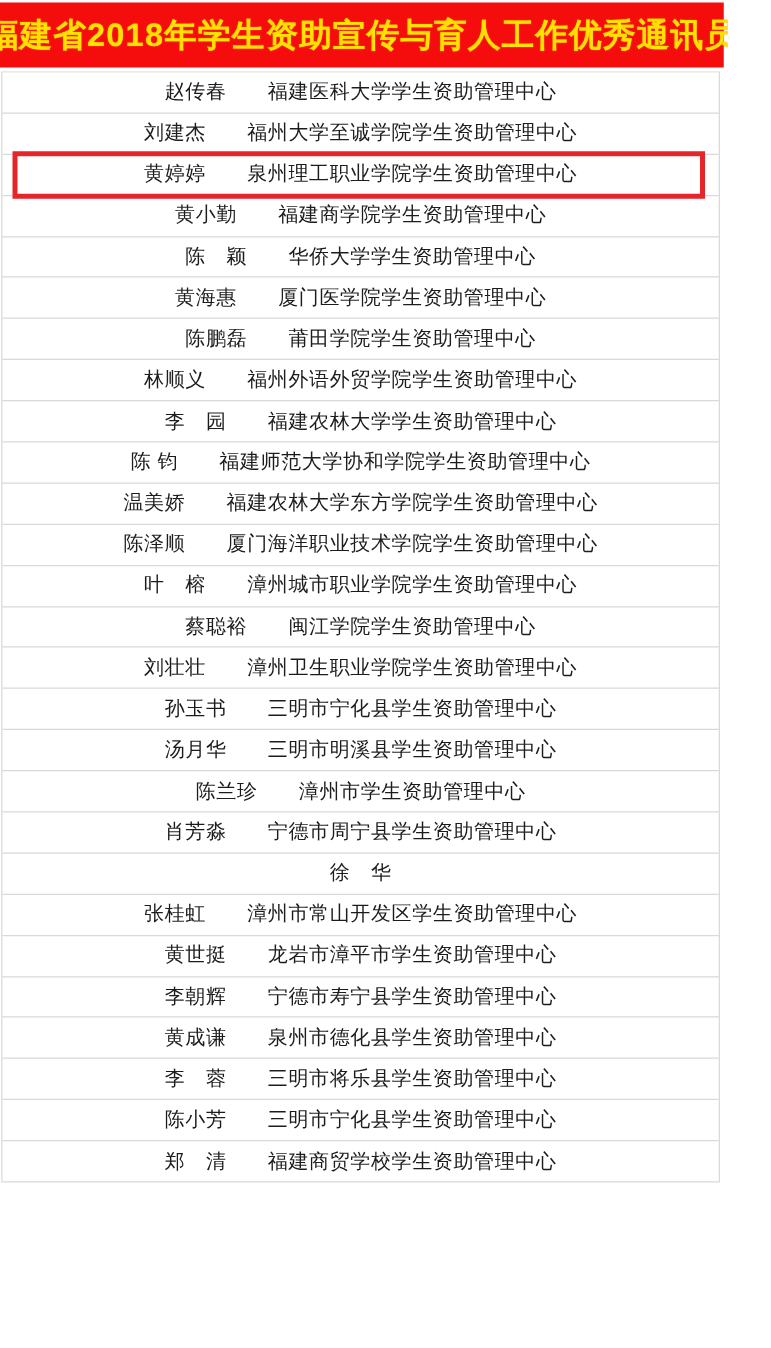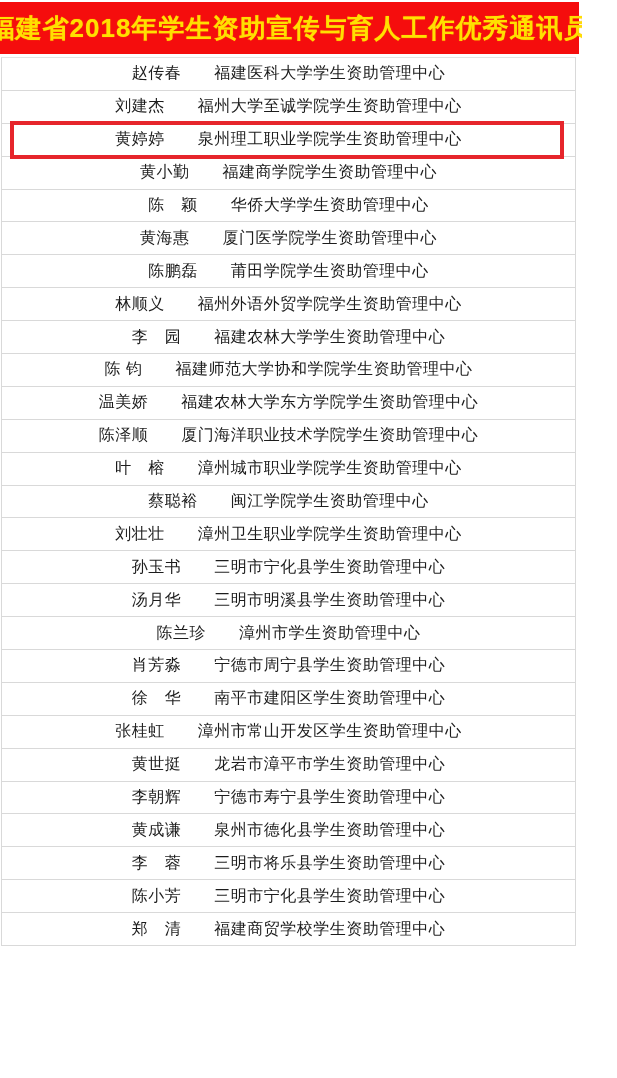--- a/index.html
+++ b/index.html
@@ -167,21 +167,20 @@
   </div>
 
 
   <div class="row">
     <span class="name">肖芳淼</span>
     <span class="org">宁德市周宁县学生资助管理中心</span>
   </div>
 
   <div class="row">
     <span class="name">徐　华</span>
-    <span class="org">南平市建阳区学生资助管理中心</span>
   </div>
 
   <div class="row">
     <span class="name">张桂虹</span>
     <span class="org">漳州市常山开发区学生资助管理中心</span>
   </div>
 
   <div class="row">
     <span class="name">黄世挺</span>
     <span class="org">龙岩市漳平市学生资助管理中心</span>

